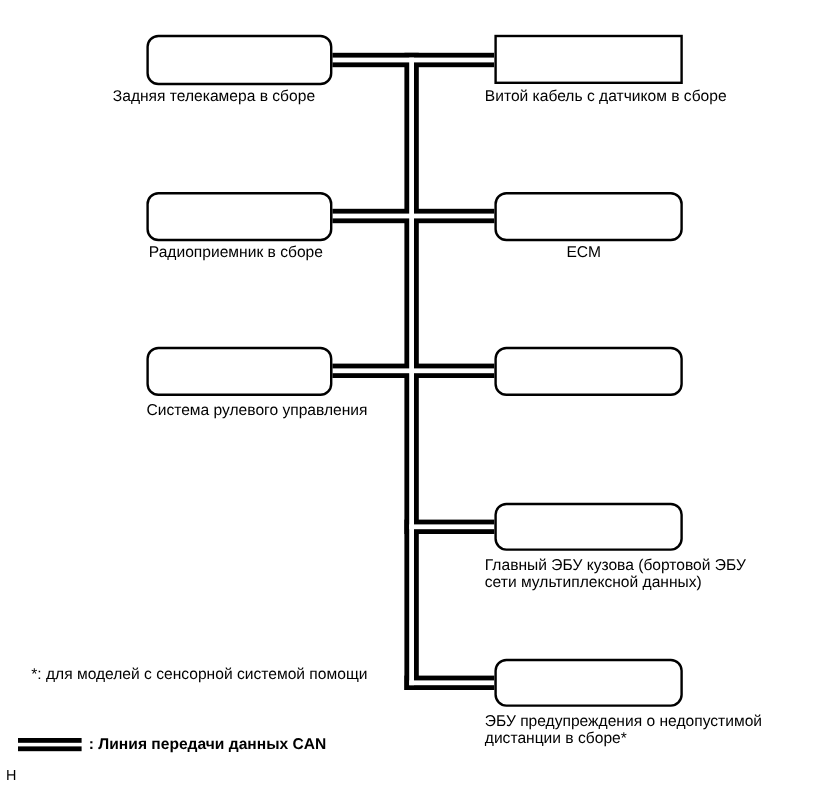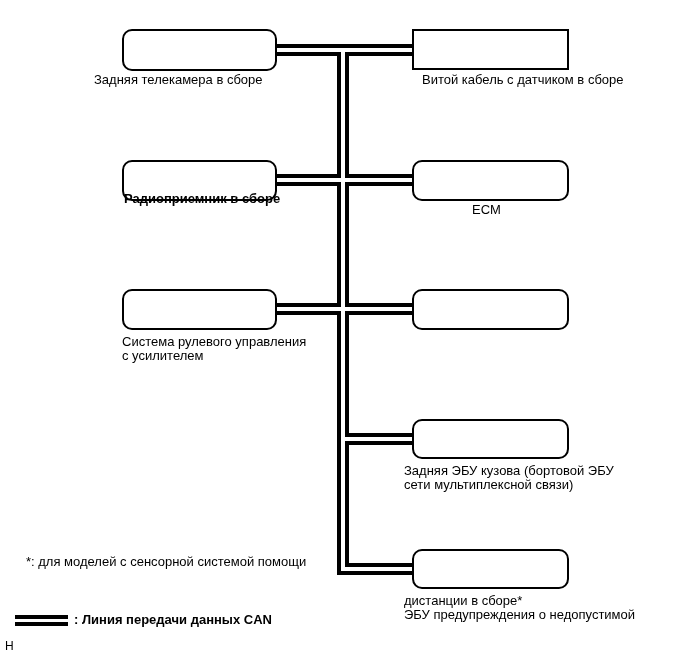--- a/index.html
+++ b/index.html
@@ -66,40 +66,39 @@
   <div class="node square" style="left:412px; top:29px;"></div>
   <div class="node" style="left:122px; top:160px; width:155px;"></div>
   <div class="node" style="left:412px; top:160px;"></div>
   <div class="node" style="left:122px; top:289px; width:155px;"></div>
   <div class="node" style="left:412px; top:289px;"></div>
   <div class="node" style="left:412px; top:419px; height:40px;"></div>
   <div class="node" style="left:412px; top:549px; height:40px;"></div>
 
   <div class="lbl" style="left:94px; top:73px;">Задняя телекамера в сборе</div>
 
-  <div class="lbl" style="left:404px; top:73px;margin-left:18px;">Витой кабель с датчиком в сборе</div>
+  <div class="lbl" style="left:404px; top:73px;">Витой кабель с датчиком в сборе</div>
 
-  <div class="lbl" style="left:124px; top:192px;font-weight:bold;">Радиоприемник в сборе</div>
+  <div class="lbl" style="left:124px; top:203px;">Радиоприемник в сборе</div>
 
   <div class="lbl" style="left:472px; top:203px;">ECM</div>
 
   <div class="lbl" style="left:122px; top:335px;">
     <div>Система рулевого управления</div>
-    <div>с усилителем</div>
   </div>
 
 
   <div class="lbl" style="left:404px; top:464px;">
-    <div>Задняя ЭБУ кузова (бортовой ЭБУ</div>
-    <div>сети мультиплексной связи)</div>
+    <div>Главный ЭБУ кузова (бортовой ЭБУ</div>
+    <div>сети мультиплексной данных)</div>
   </div>
 
   <div class="lbl" style="left:404px; top:594px;">
+    <div>ЭБУ предупреждения о недопустимой</div>
     <div>дистанции в сборе*</div>
-    <div>ЭБУ предупреждения о недопустимой</div>
   </div>
 
   <div class="lbl" style="left:26px; top:555px;">
     <div>*: для моделей с сенсорной системой помощи</div>
   </div>
 
   <div class="legend-swatch"></div>
   <div class="lbl" style="left:74px; top:613px;font-weight:bold;">: Линия передачи данных CAN</div>
 
   <div class="lbl page-marker">H</div>

